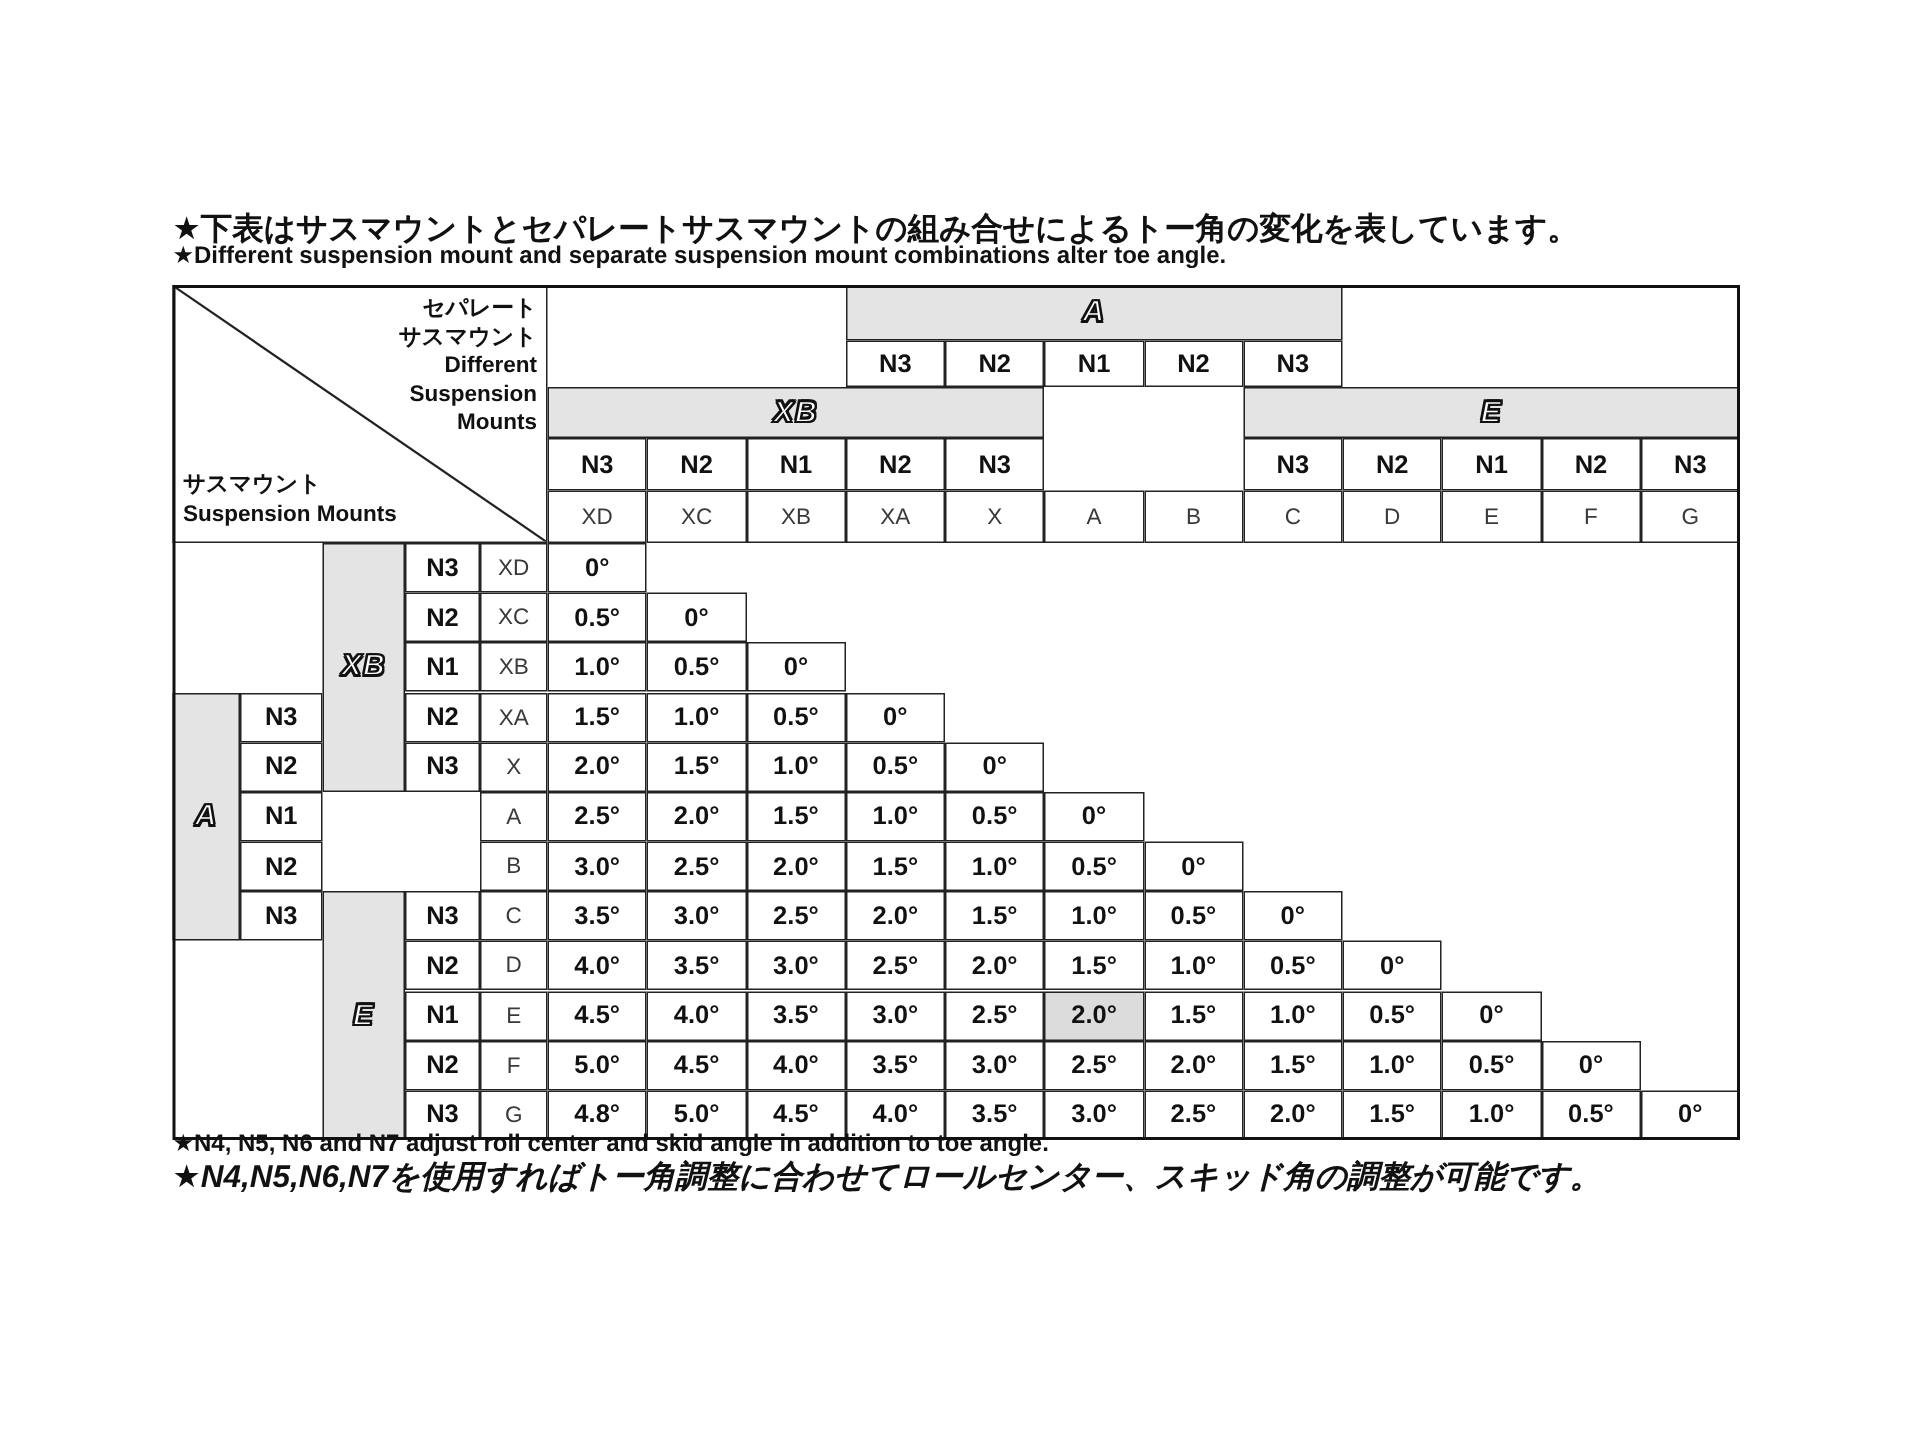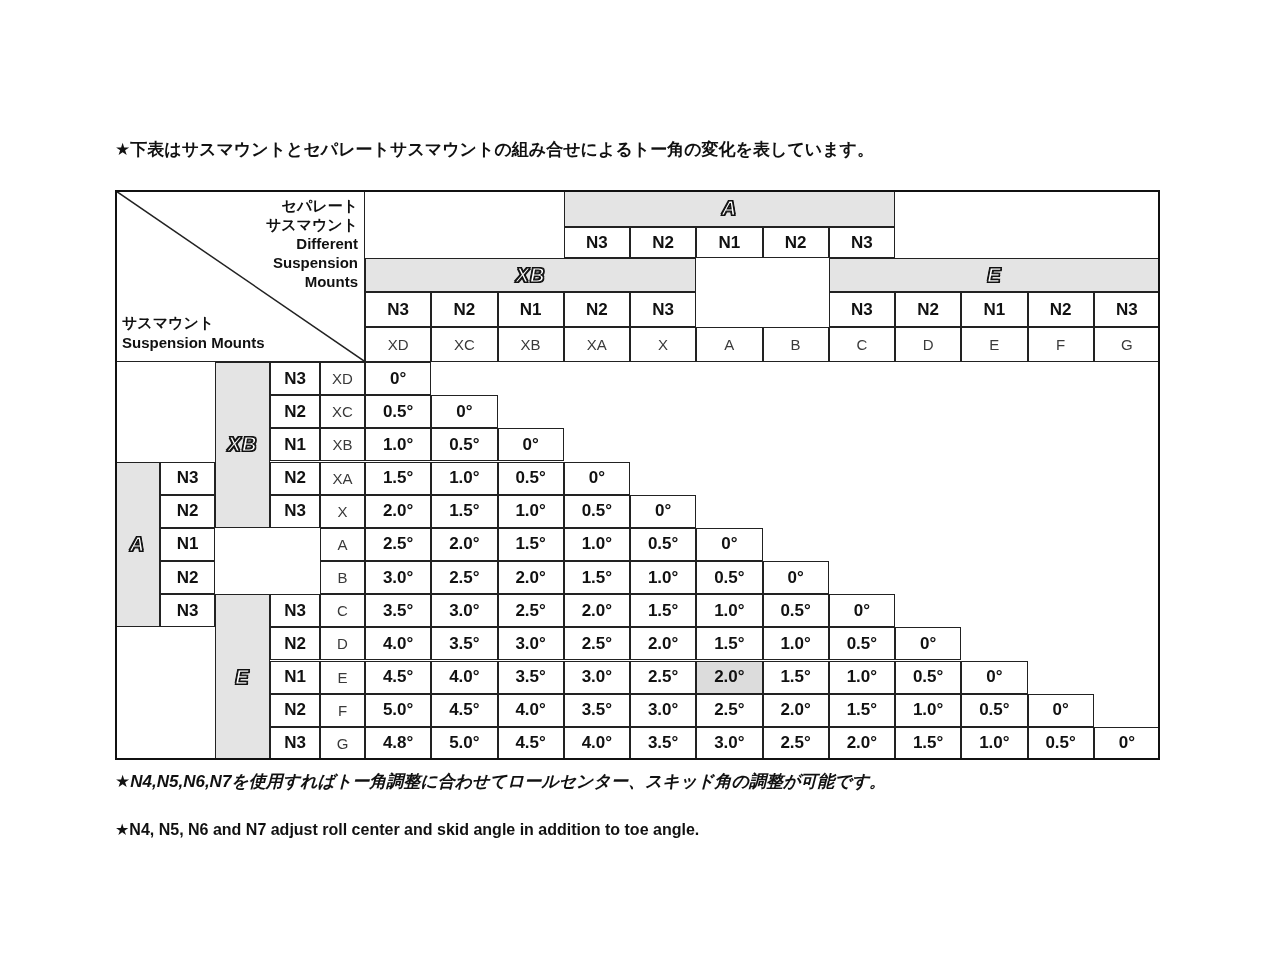--- a/index.html
+++ b/index.html
@@ -1,21 +1,21 @@
 <!DOCTYPE html>
 <html><head>
 <meta charset="utf-8">
 <style>
   html,body{margin:0;padding:0;background:#fff;}
   .canvas{
     position:relative;width:1280px;height:960px;background:#ffffff;
     font-family:"Liberation Sans","DejaVu Sans",sans-serif;color:#111;overflow:hidden;
   }
   .note{position:absolute;left:115px;font-weight:bold;color:#111;white-space:nowrap;}
-  .note.jp{font-size:17px;}
+  .note.jp{font-size:21px;}
   .note.en{font-size:16px;}
   .cell{
     position:absolute;box-sizing:border-box;border:1px solid #222;background:#fff;
     display:flex;align-items:center;justify-content:center;
   }
   .band{background:#e4e4e4;}
   .hl{background:#dcdcdc;}
   .group-letter{
     font-weight:bold;font-style:italic;font-size:20px;color:#fff;letter-spacing:1px;
     -webkit-text-stroke:1.2px #111;
@@ -38,20 +38,21 @@
     position:absolute;left:115px;top:190px;width:1045px;height:570px;
     border:2px solid #111;box-sizing:border-box;pointer-events:none;background:transparent;
   }
 </style>
 </head>
 <body>
 
 <div class="canvas">
 
   <div class="note jp" style="top:138px;">★下表はサスマウントとセパレートサスマウントの組み合せによるトー角の変化を表しています。</div>
+  <div class="note en" style="top:160px;">★Different suspension mount and separate suspension mount combinations alter toe angle.</div>
 
   <div id="table-layer">
     <div class="cell corner">
       <svg viewBox="0 0 250 172" preserveAspectRatio="none">
         <line x1="0" y1="0" x2="250" y2="172" stroke="#222" stroke-width="1.5"></line>
       </svg>
       <div class="corner-tr">
         <div>セパレート</div>
         <div>サスマウント</div>
         <div>Different</div>
@@ -475,15 +476,15 @@
         <span class="dataval">0.5°</span>
       </div>
       <div class="cell" style="left: 1093.75px; top: 726.833px; width: 66.25px; height: 33.1667px;">
         <span class="dataval">0°</span>
       </div>
     </div>
 
   <div class="outer"></div>
 
   <div class="note jp" style="top:770px;font-style:italic;">★N4,N5,N6,N7を使用すればトー角調整に合わせてロールセンター、スキッド角の調整が可能です。</div>
-  <div class="note en" style="top:820px;">★N4, N5, N6 and N7 adjust roll center and skid angle in addition to toe angle.</div>
+  <div class="note en" style="top:752px;">★N4, N5, N6 and N7 adjust roll center and skid angle in addition to toe angle.</div>
 
 </div>
 
 </body></html>

